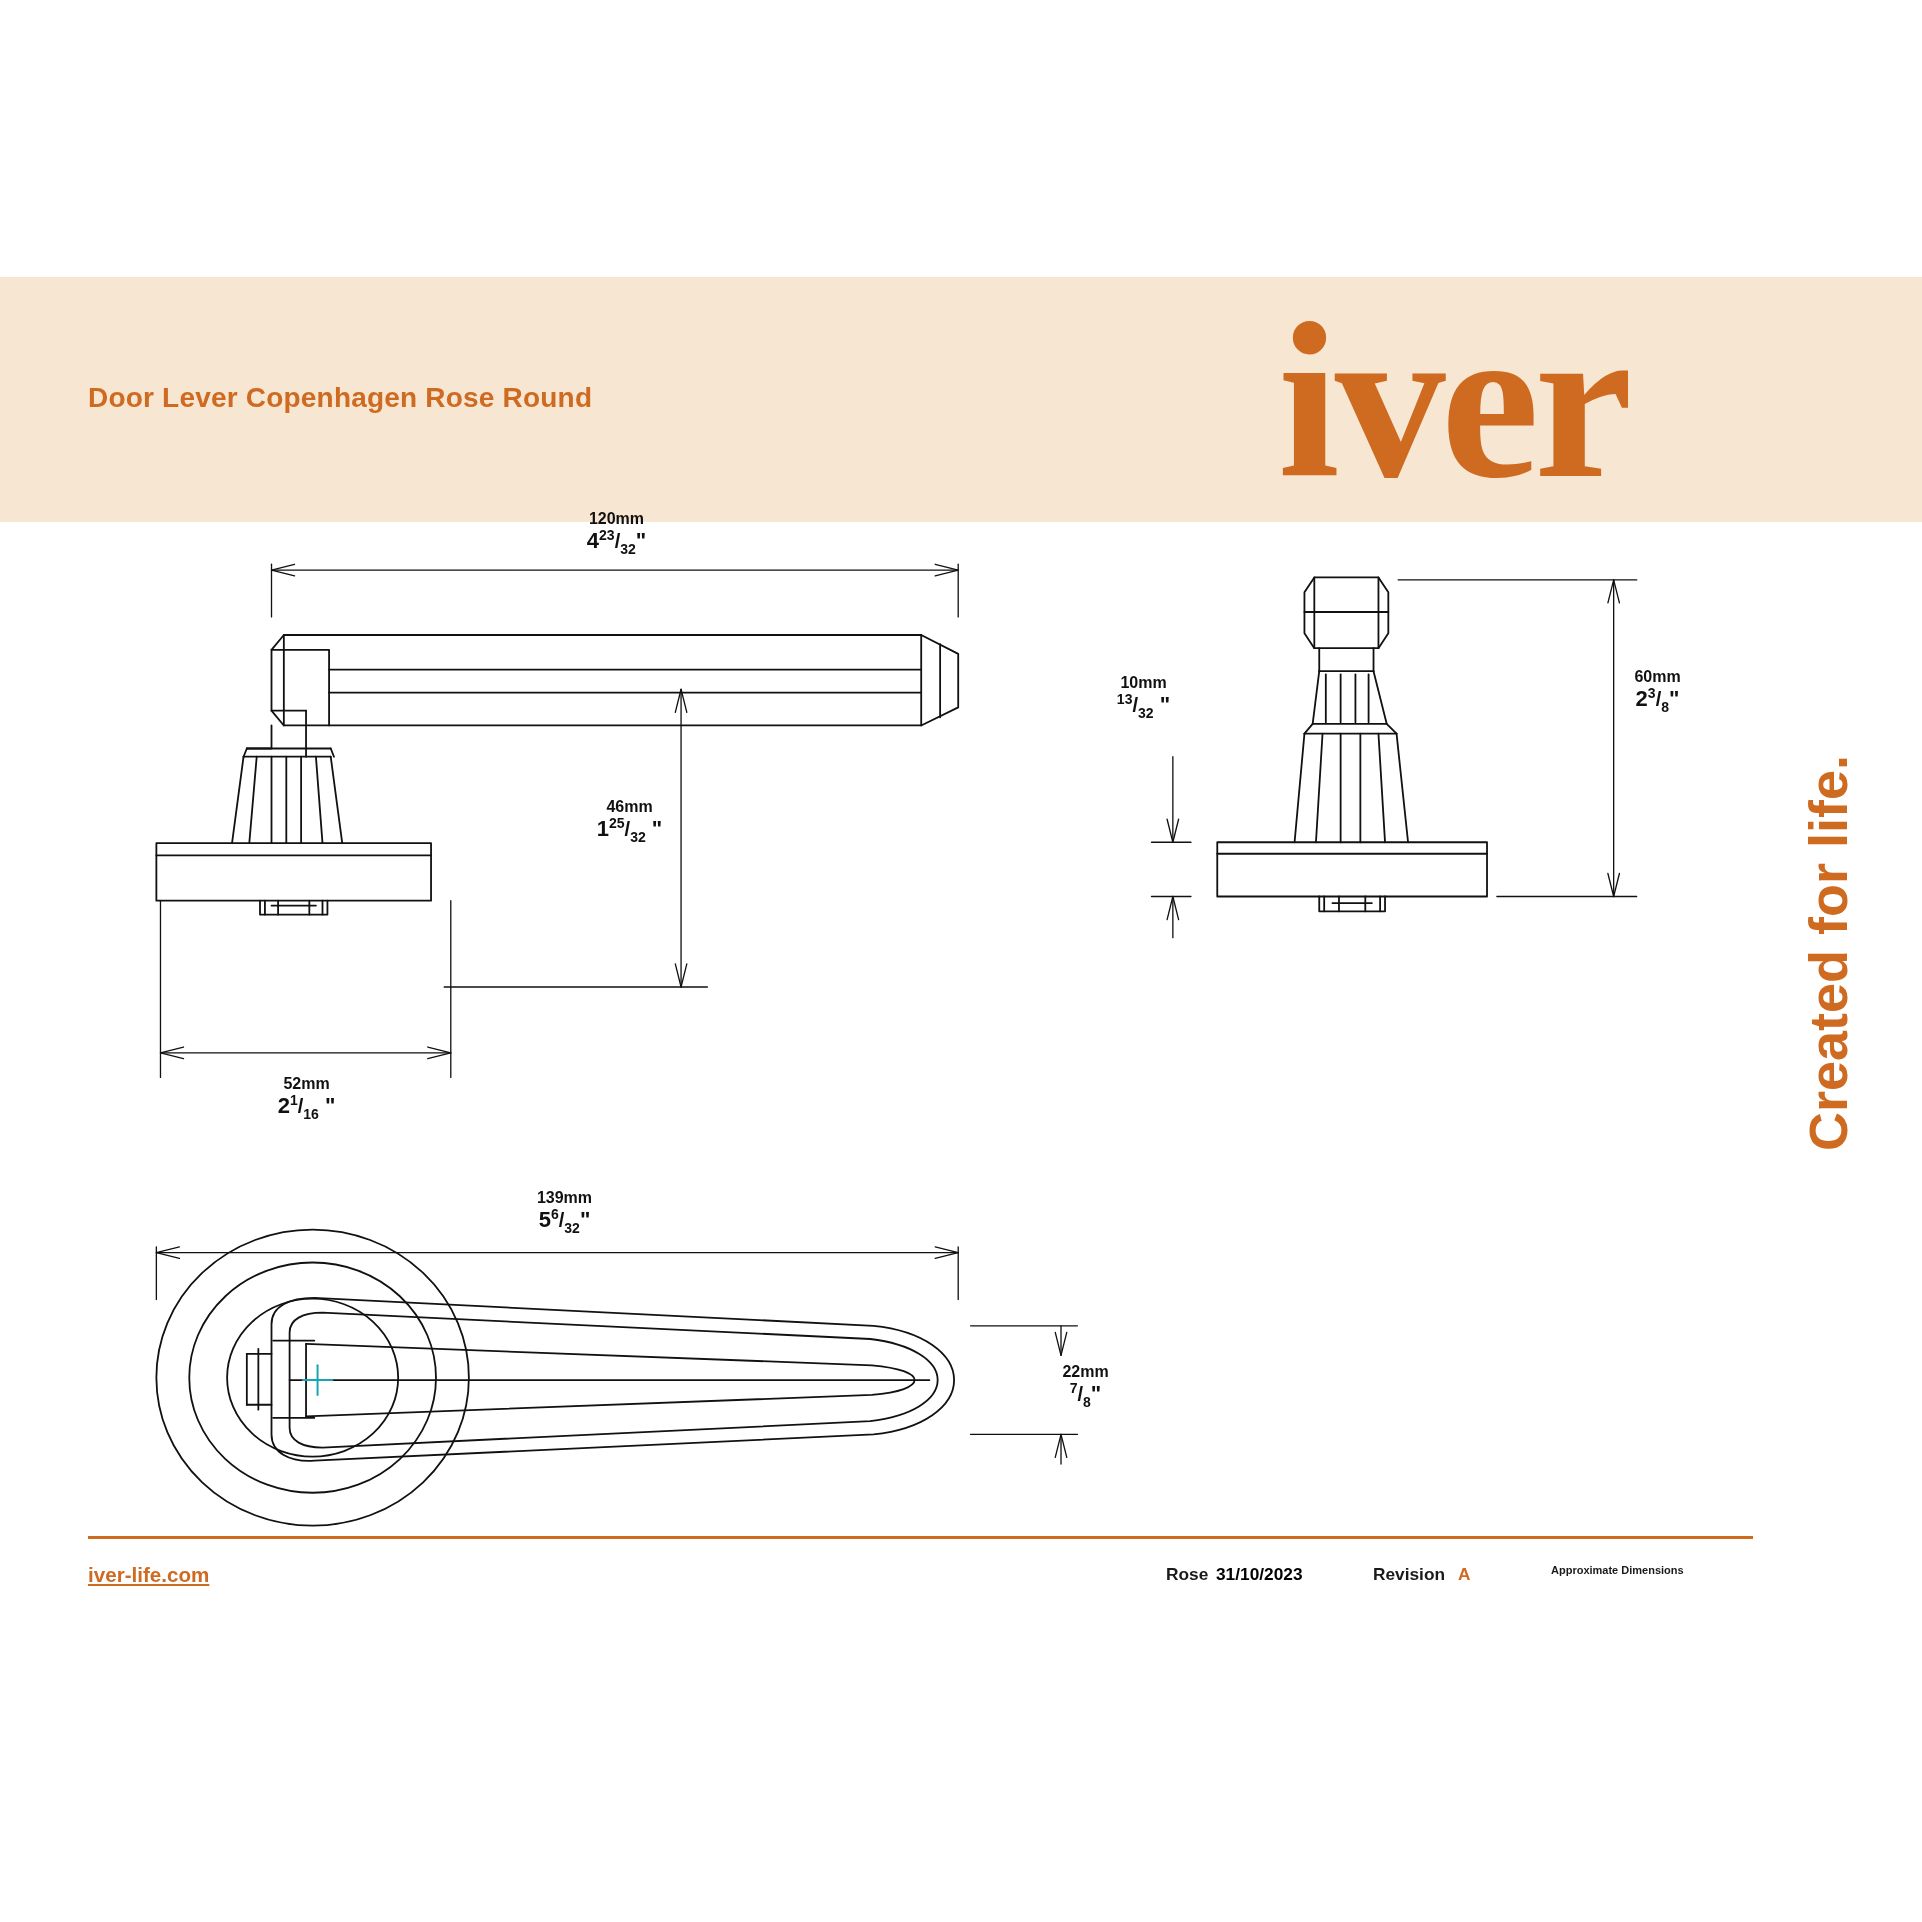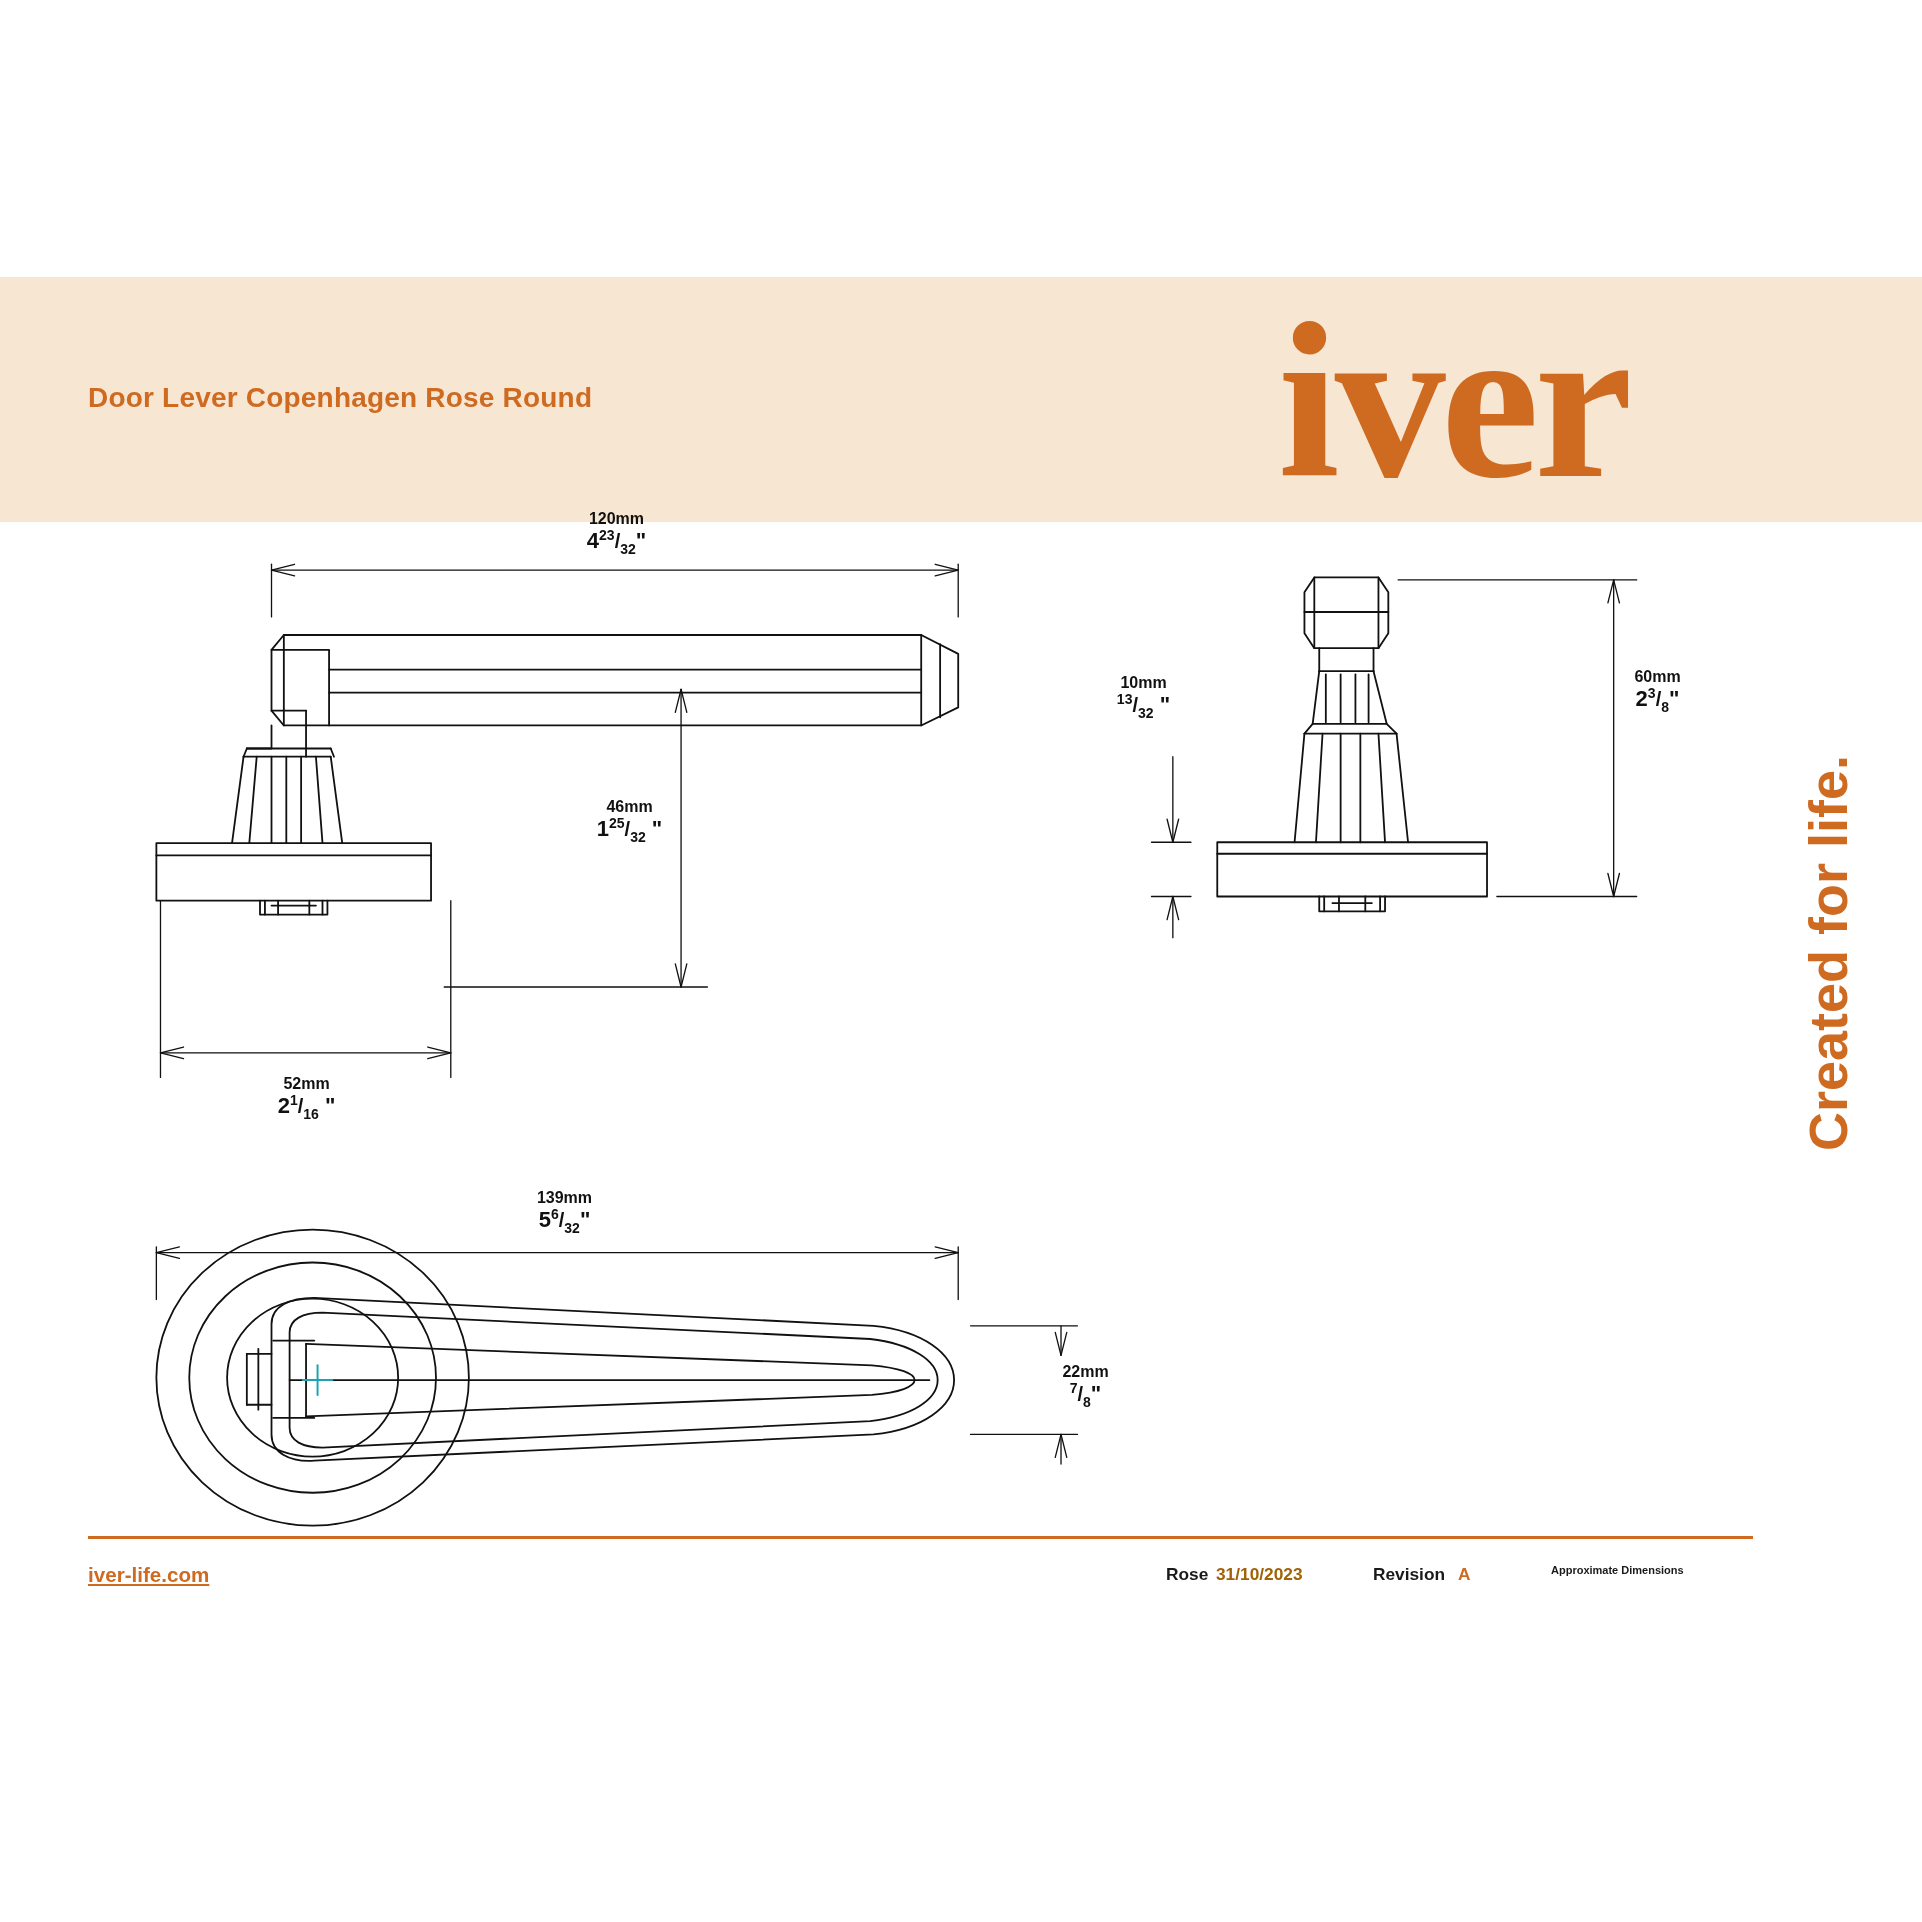--- a/index.html
+++ b/index.html
@@ -9,21 +9,21 @@
   
   .header{position:absolute;left:0;top:277px;width:1923px;height:245px;background:#f7e6d2;}
   .header-title{position:absolute;left:88px;top:382px;font-size:28px;font-weight:bold;color:#cf6a21;letter-spacing:0.2px;}
   .logo{position:absolute;left:1258px;top:292px;width:576px;height:218px;}
   .logo-text{position:absolute;left:0;top:0;font-family:"Liberation Serif",serif;font-weight:bold;font-size:222px;color:#cf6a21;line-height:218px;letter-spacing:-5px;margin-left:20px;}
 
   
   .footer-rule{position:absolute;left:88px;top:1536px;width:1665px;height:2.5px;background:#cf6a21;}
   .footer-url{position:absolute;left:88px;top:1563px;font-size:20.6px;font-weight:bold;color:#cf6a21;}
   .footer-date-lab{position:absolute;left:1166px;top:1564px;font-size:17.3px;font-weight:bold;color:#1a1a1a;}
-  .footer-date-val{position:absolute;left:1216px;top:1564px;font-size:17.3px;font-weight:bold;color:#a16207;}
+  .footer-date-val{position:absolute;left:1216px;top:1564px;font-size:17.3px;font-weight:bold;color:#000000;}
   .footer-rev-lab{position:absolute;left:1373px;top:1564px;font-size:17.3px;font-weight:bold;color:#1a1a1a;text-align:right;}
   .footer-rev-val{position:absolute;left:1458px;top:1564px;font-size:17.3px;font-weight:bold;color:#cf6a21;}
   .footer-approx{position:absolute;left:1551px;top:1564px;font-size:11px;font-weight:bold;color:#1a1a1a;}
 
   
   .tagline{position:absolute;left:1797px;top:1151px;font-size:54px;font-weight:bold;color:#cf6a21;
            transform:rotate(-90deg);transform-origin:left top;white-space:nowrap;}
 
   
   .canvas{position:absolute;left:0;top:510px;width:1923px;height:1028px;}

